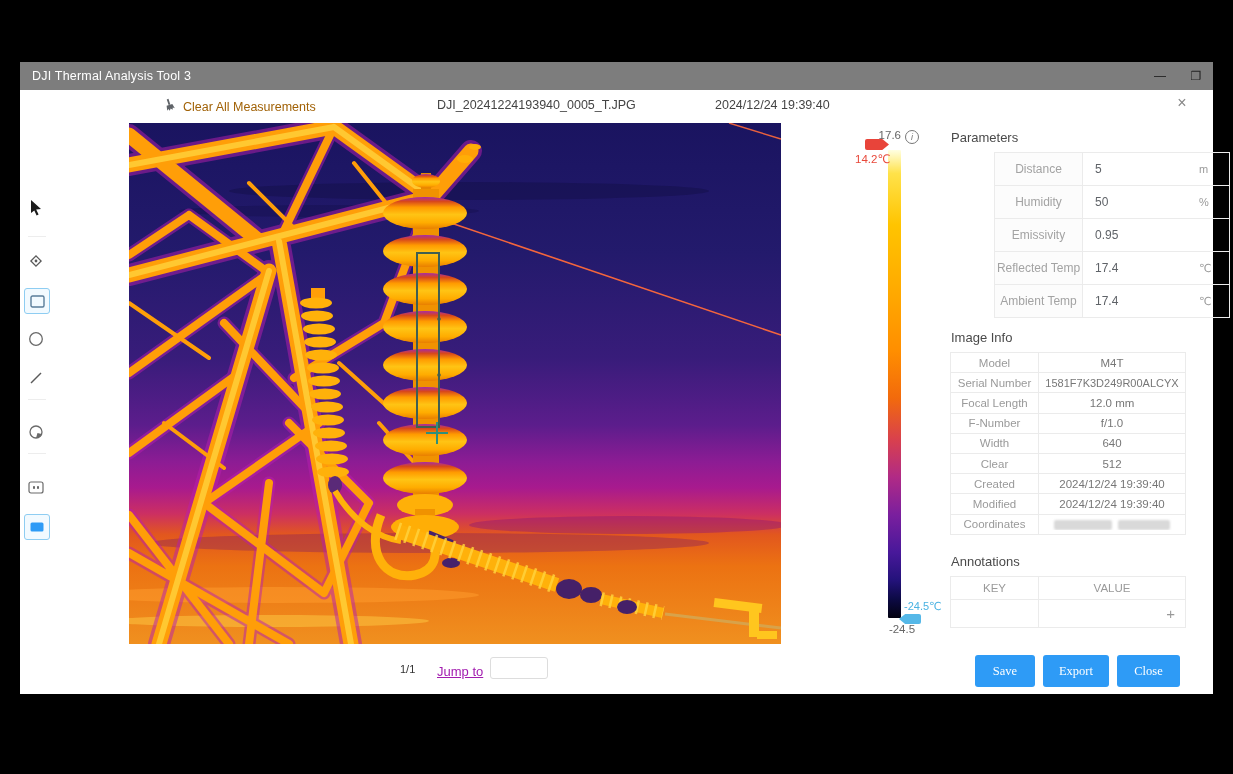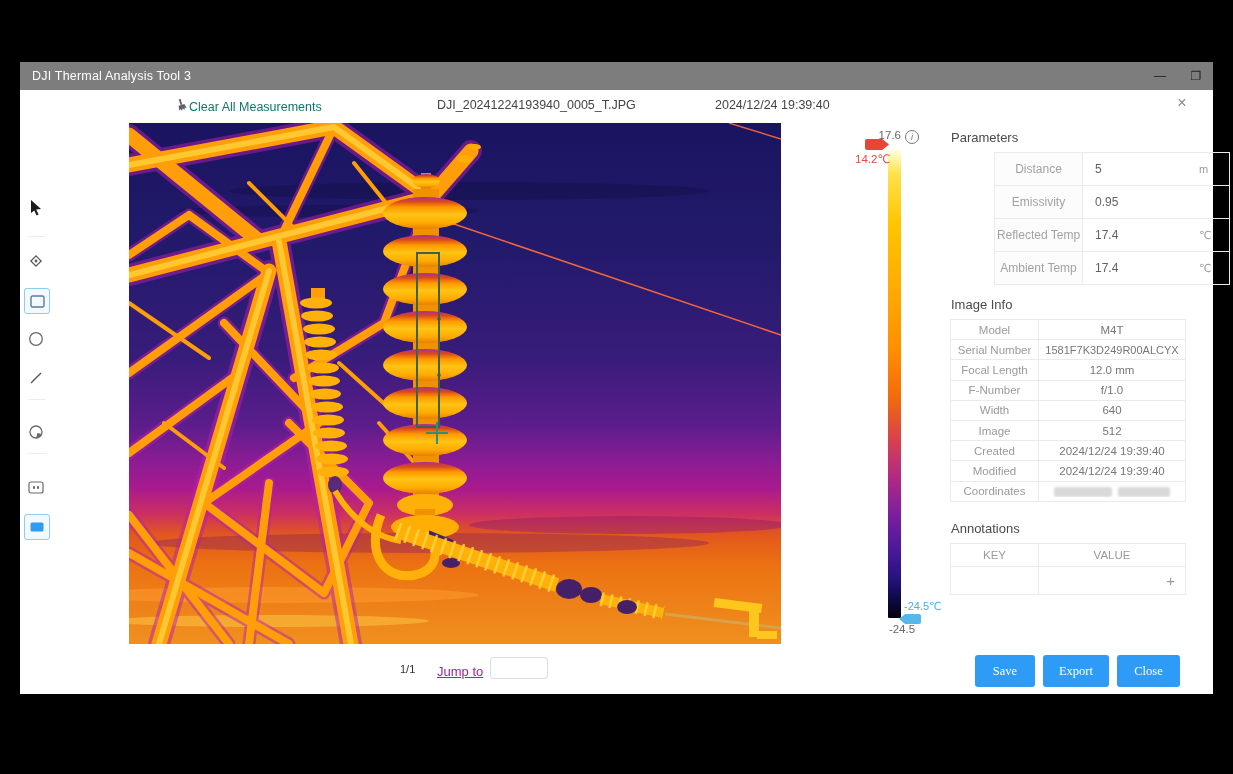--- a/index.html
+++ b/index.html
@@ -5,21 +5,21 @@
   html,body{margin:0;padding:0;background:#000;width:1233px;height:774px;overflow:hidden;
     font-family:"Liberation Sans","DejaVu Sans",sans-serif;}
   .window{position:absolute;left:20px;top:62px;width:1193px;height:632px;background:#fff;}
   
   .titlebar{position:absolute;left:0;top:0;width:1193px;height:28px;background:#7d7d7d;display:flex;align-items:center;}
   .titlebar .title{color:#fff;font-size:12.5px;margin-left:12px;letter-spacing:.2px;}
   .win-controls{position:absolute;right:8px;top:0;height:28px;display:flex;align-items:center;gap:18px;}
   .win-btn{color:#222;font-size:12px;width:18px;text-align:center;cursor:default;}
   
   .toolbar{position:absolute;left:0;top:28px;width:1193px;height:33px;background:#fff;}
-  .clear-all{position:absolute;left:154px;top:6px;height:21px;display:flex;align-items:center;color:#0f766e;font-size:12.5px;}
+  .clear-all{position:absolute;left:142px;top:6px;height:21px;display:flex;align-items:center;gap:6px;color:#a16207;font-size:12.5px;}
   .file-name{position:absolute;left:417px;top:8px;font-size:12.5px;color:#444;}
   .file-date{position:absolute;left:695px;top:8px;font-size:12.5px;color:#444;}
   .tb-close{position:absolute;left:1152px;top:4px;font-size:16px;color:#888;width:20px;text-align:center;}
   
   .toolrail{position:absolute;left:0;top:61px;width:52px;height:527px;background:#fff;}
   .tool{position:absolute;left:4px;width:24px;height:24px;display:flex;align-items:center;justify-content:center;border-radius:3px;}
   .tool.selected{border:1px solid #8ecdf2;background:#f2faff;}
   .rail-div{position:absolute;left:8px;width:18px;height:1px;background:#ededed;}
   
   .thermal{position:absolute;left:109px;top:61px;width:652px;height:521px;}
@@ -278,20 +278,25 @@
 
   <div class="panel">
     <div class="sec-title">Parameters</div>
     <div class="ptable">
       <div class="prow">
         <span class="plabel">Distance</span>
         <span class="pvalue">5</span>
         <span class="punit">m</span>
       </div>
       <div class="prow">
+        <span class="plabel">Humidity</span>
+        <span class="pvalue">50</span>
+        <span class="punit">%</span>
+      </div>
+      <div class="prow">
         <span class="plabel">Emissivity</span>
         <span class="pvalue">0.95</span>
         <span class="punit"></span>
       </div>
       <div class="prow">
         <span class="plabel">Reflected Temp</span>
         <span class="pvalue">17.4</span>
         <span class="punit">℃</span>
       </div>
       <div class="prow">
@@ -317,21 +322,21 @@
       </div>
       <div class="irow">
         <span class="ilabel">F-Number</span>
         <span class="ivalue">f/1.0</span>
       </div>
       <div class="irow">
         <span class="ilabel">Width</span>
         <span class="ivalue">640</span>
       </div>
       <div class="irow">
-        <span class="ilabel">Image</span>
+        <span class="ilabel">Clear</span>
         <span class="ivalue">512</span>
       </div>
       <div class="irow">
         <span class="ilabel">Created</span>
         <span class="ivalue">2024/12/24 19:39:40</span>
       </div>
       <div class="irow">
         <span class="ilabel">Modified</span>
         <span class="ivalue">2024/12/24 19:39:40</span>
       </div>

